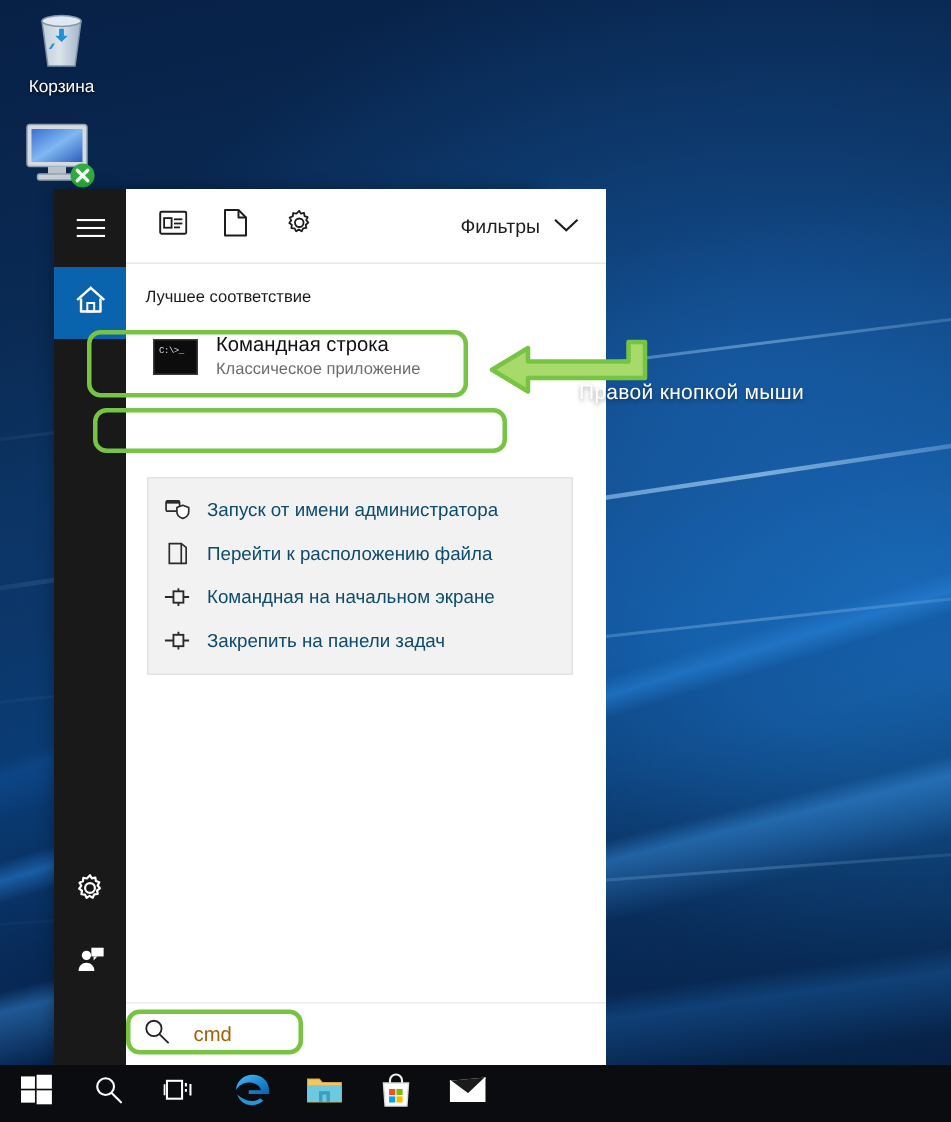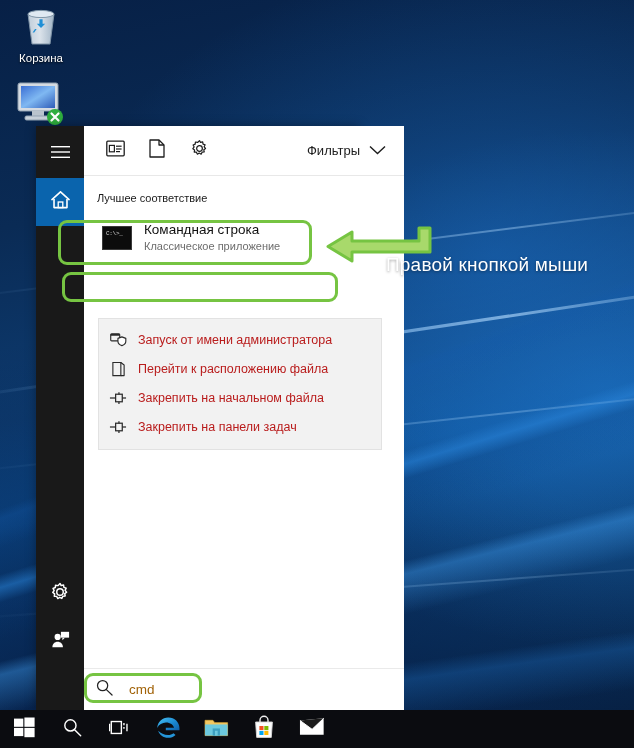--- a/index.html
+++ b/index.html
@@ -147,21 +147,21 @@
     width: 284px;
     background: #f2f2f2;
     border: 1px solid #e2e2e2;
     padding: 6px 0 8px 0;
   }
   .ctx-item {
     display: flex; align-items: center;
     gap: 11px;
     height: 29px;
     padding: 0 10px 0 10px;
-    font-size: 12.5px; color: #b91c1c;
+    font-size: 12.5px; color: #0c4a6e;
     white-space: nowrap;
   }
   .ctx-ico {
     width: 18px; height: 18px; flex: none;
     display: flex; align-items: center; justify-content: center;
     color: #2a2a2a;
   }
 
   
   #searchbar {
@@ -201,21 +201,21 @@
   #hl-searchin { left: 84px;  top: 673px; width: 118px; height: 30px; }
   #hl-taskbar  { left: 48px;  top: 713px; width: 46px;  height: 33px; border-radius: 4px; }
 
   
   #arrow-wrap { position: absolute; left: 318px; top: 222px; z-index: 45; }
   #anno-text {
     position: absolute;
     left: 386px; top: 252px;
     z-index: 45;
     color: #ffffff;
-    font-size: 19px;
+    font-size: 14px;
     line-height: 1.35;
     letter-spacing: .2px;
     text-shadow: 0 1px 3px rgba(0,0,0,.4);
     width: 220px;
   }
 
   
   #taskbar {
     position: absolute;
     left: 0; bottom: 0;
@@ -413,21 +413,21 @@
           <div class="ctx-item">
             <span class="ctx-ico">
               <svg width="18" height="14" viewBox="0 0 19 14">
                 <path d="M1 7 h6" stroke="#2a2a2a" stroke-width="1.3"></path>
                 <rect x="7" y="3" width="7" height="8" fill="none" stroke="#2a2a2a" stroke-width="1.3"></rect>
                 <path d="M14 7 h4" stroke="#2a2a2a" stroke-width="1.3"></path>
                 <path d="M10.5 0.8 v2.4" stroke="#2a2a2a" stroke-width="1.3"></path>
                 <path d="M10.5 10.9 v2.4" stroke="#2a2a2a" stroke-width="1.3"></path>
               </svg>
             </span>
-            <span>Закрепить на начальном файла</span>
+            <span>Командная на начальном экране</span>
           </div>
 
           <div class="ctx-item">
             <span class="ctx-ico">
               <svg width="18" height="14" viewBox="0 0 19 14">
                 <path d="M1 7 h6" stroke="#2a2a2a" stroke-width="1.3"></path>
                 <rect x="7" y="3" width="7" height="8" fill="none" stroke="#2a2a2a" stroke-width="1.3"></rect>
                 <path d="M14 7 h4" stroke="#2a2a2a" stroke-width="1.3"></path>
                 <path d="M10.5 0.8 v2.4" stroke="#2a2a2a" stroke-width="1.3"></path>
                 <path d="M10.5 10.9 v2.4" stroke="#2a2a2a" stroke-width="1.3"></path>

